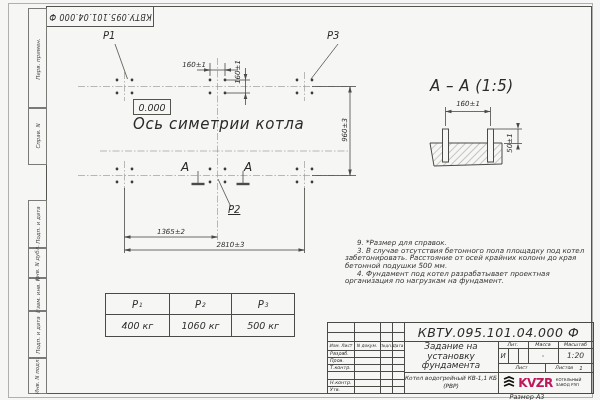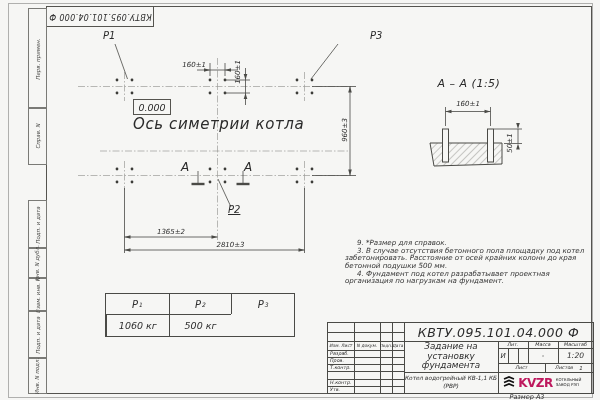--- a/index.html
+++ b/index.html
@@ -185,38 +185,38 @@
           <line x1="490.5" y1="126" x2="490.5" y2="107"></line>
         <line x1="445.5" y1="111.5" x2="490.5" y2="111.5"></line>
         <line x1="494" y1="129" x2="522" y2="129"></line>
           <line x1="504" y1="143.5" x2="522" y2="143.5"></line>
         <line x1="518" y1="129" x2="518" y2="143.5"></line>
       </g>
     </g>
   </svg>
 
   <span class="lbl" style="left:103px;top:30px;font-size:10px;">Р1</span>
-  <span class="lbl" style="left:327px;top:30px;font-size:10px;margin-left:43px;">Р3</span>
+  <span class="lbl" style="left:327px;top:30px;font-size:10px;">Р3</span>
   <span class="lbl" style="left:228px;top:204px;font-size:10px;text-decoration:underline;">Р2</span>
 
   <span class="lbl dim" style="left:168px;top:61px;width:38px;text-align:right;">160±1</span>
   <span class="lbl dim rot" style="left:234px;top:92px;width:40px;">160±1</span>
   <span class="lbl dim rot" style="left:341px;top:160px;width:60px;">960±3</span>
   <span class="lbl dim ctr" style="left:146px;top:228px;width:50px;">1365±2</span>
   <span class="lbl dim ctr" style="left:203px;top:241px;width:55px;text-align:center;">2810±3</span>
 
   <div class="abs" id="level-box">
     <span>0.000</span>
   </div>
   <span class="lbl" style="left:133px;top:115px;font-size:15px;letter-spacing:.6px;">Ось симетрии котла</span>
 
   <span class="lbl" style="left:181px;top:160px;font-size:12px;">А</span>
   <span class="lbl" style="left:244px;top:160px;font-size:12px;">А</span>
 
-  <span class="lbl ctr" style="left:430px;top:77px;width:78px;font-size:11px;letter-spacing:.5px;">А – А (1:5)</span>
+  <span class="lbl ctr" style="left:430px;top:77px;width:78px;font-size:15px;letter-spacing:.5px;">А – А (1:5)</span>
   <span class="lbl dim ctr" style="left:445px;top:100px;width:46px;">160±1</span>
   <span class="lbl dim rot" style="left:506px;top:160px;width:34px;">50±1</span>
 
   <div class="abs" id="notes">
     <p>9. *Размер для справок.</p>
     <p>3. В случае отсутствия бетонного пола площадку под котел забетонировать. Расстояние от осей крайних колонн до края бетонной подушки 500 мм.</p>
     <p>4. Фундамент под котел разрабатывает проектная организация по нагрузкам на фундамент.</p>
   </div>
 
   <div class="abs" id="load-table">
@@ -225,20 +225,21 @@
         <sub>1</sub>
       </div>
     <div class="pt-cell hdr">
         <span>Р</span>
         <sub>2</sub>
       </div>
     <div class="pt-cell hdr">
         <span>Р</span>
         <sub>3</sub>
       </div>
+    <div class="pt-cell first">400 кг</div>
     <div class="pt-cell">1060 кг</div>
     <div class="pt-cell">500 кг</div>
   </div>
 
   <div class="abs" id="title-block">
 
     <div class="vl" style="left:26px;top:0;height:70px;"></div>
     <div class="vl" style="left:52px;top:0;height:70px;"></div>
     <div class="vl" style="left:64px;top:0;height:70px;"></div>
     <div class="vl" style="left:76px;top:0;height:70px;"></div>

